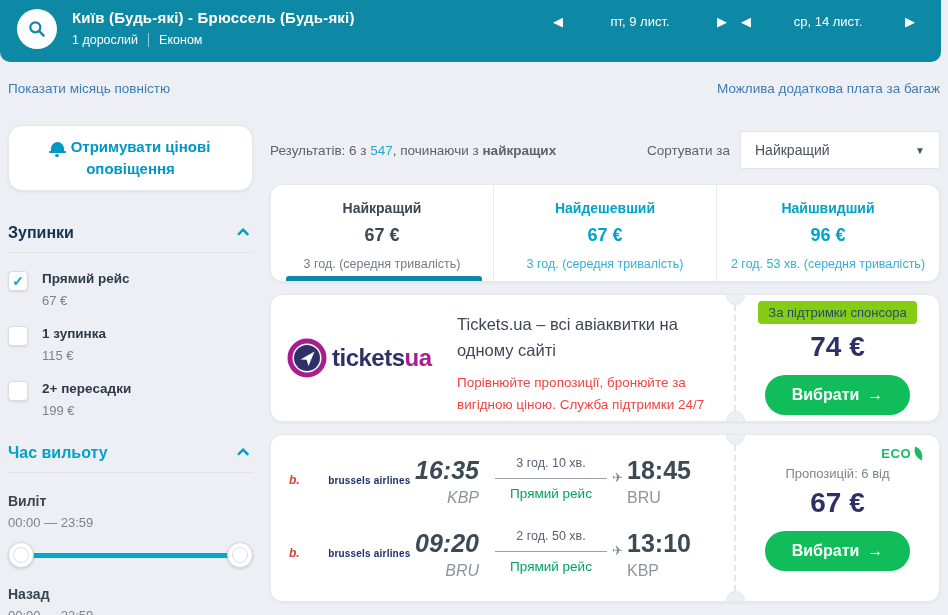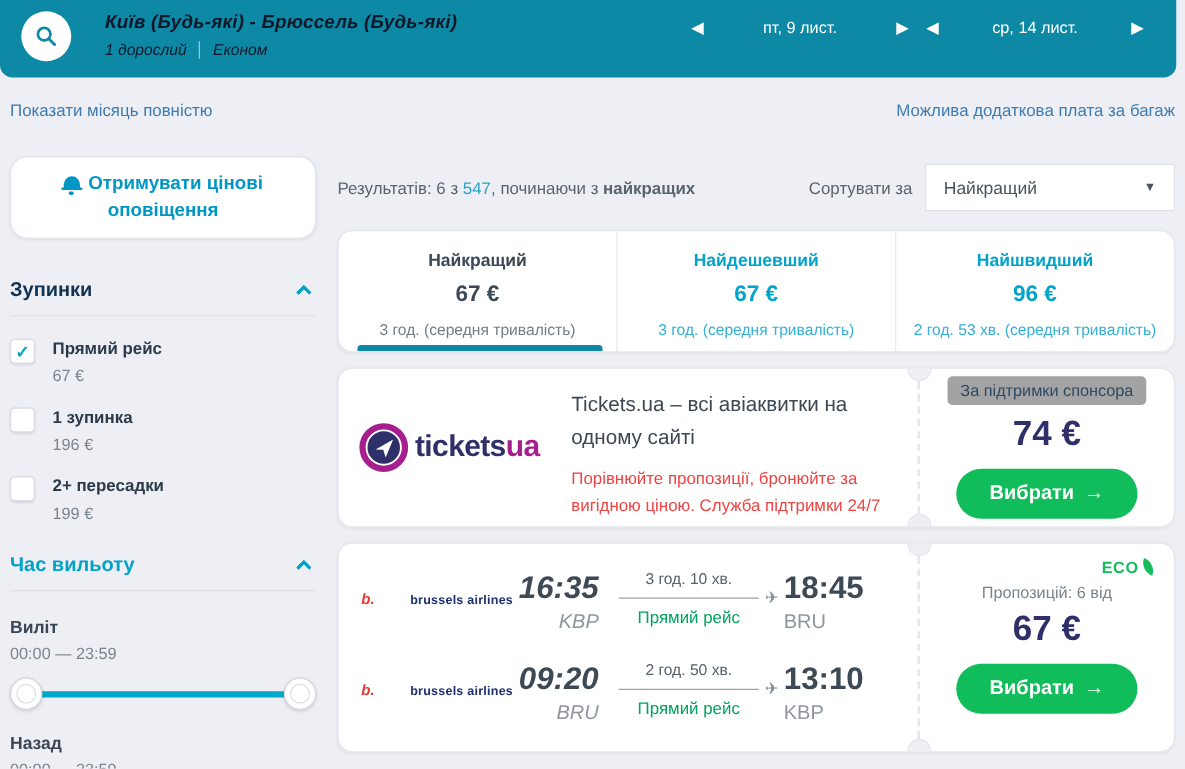--- a/index.html
+++ b/index.html
@@ -5,21 +5,21 @@
   * { margin:0; padding:0; box-sizing:border-box; }
   html,body { width:948px; height:615px; }
   body { font-family:"Liberation Sans", sans-serif; background:#edeff4; }
   .page { position:relative; width:948px; height:615px; overflow:hidden; background:#edeff4; }
 
   
   .top-header { position:absolute; left:0; top:0; width:941px; height:62px;
     background:#0d89a5; border-radius:0 0 10px 10px; display:flex; align-items:flex-start; padding-top:9px; }
   .search-circle { width:40px; height:40px; margin-left:17px; background:#fff; border-radius:50%;
     display:flex; align-items:center; justify-content:center; flex:0 0 auto; cursor:pointer; }
-  .route-info { margin-left:27px; color:#0f172a;font-style:italic; }
+  .route-info { margin-left:15px; color:#ffffff; }
   .route-title { font-size:15px; font-weight:bold; letter-spacing:.2px; }
   .route-sub { display:flex; align-items:center; margin-top:7px; font-size:12.5px; }
   .route-sub .sep { width:1px; height:14px; background:rgba(255,255,255,.55); margin:0 10px; }
   .date-nav { margin-left:auto; margin-right:22px; margin-top:3px; display:flex; color:#fff; }
   .date-group { display:flex; align-items:center; justify-content:space-between; width:182px; }
   .date-group + .date-group { margin-left:6px; }
   .nav-arrow { background:none; border:none; color:#fff; font-size:13px; cursor:pointer; padding:2px 4px; }
   .date-label { font-size:13px; }
 
   
@@ -106,21 +106,21 @@
   .cta-btn .arr { margin-left:8px; font-weight:bold; }
 
   
   .sponsor-left { width:172px; flex:0 0 auto; display:flex; align-items:center; padding-left:16px; }
   .tickets-logo { display:flex; align-items:center; }
   .tickets-word { font-size:24px; font-weight:bold; color:#2f3069; margin-left:5px; letter-spacing:-.5px; }
   .tickets-word .ua { color:#a71f8e; }
   .sponsor-body { flex:1 1 auto; padding:17px 26px 0 14px; }
   .sponsor-title { font-size:16.5px; color:#3d4854; line-height:1.55; }
   .sponsor-desc { font-size:13.5px; color:#ef4444; margin-top:9px; line-height:1.6; }
-  .sponsor-badge { background:#a3a3a3; border-radius:4px; padding:4px 10px; font-size:13px; color:#2e4965; }
+  .sponsor-badge { background:#84cc16; border-radius:4px; padding:4px 10px; font-size:13px; color:#2e4965; }
   .sponsor-right .price-big { margin-top:7px; }
 
   
   .flight-left { flex:1 1 auto; padding:21px 0 0 18px; }
   .leg { display:flex; align-items:flex-start; height:58px; margin-bottom:15px; }
   .airline { width:112px; flex:0 0 auto; margin-top:14px; white-space:nowrap; }
   .airline .bmark { color:#e03c31; font-size:12px; font-weight:bold; font-style:italic; }
   .airline .aname { color:#1d2f6e; font-size:10px; font-weight:bold; letter-spacing:.2px;padding-left:24px; }
   .endpoint { width:78px; flex:0 0 auto; }
   .endpoint.dep { text-align:right;font-style:italic; }
@@ -192,21 +192,21 @@
         <span class="checkbox">✓</span>
         <span class="stop-texts">
           <div class="stop-label">Прямий рейс</div>
           <div class="stop-price">67 €</div>
         </span>
       </div>
       <div class="stop-option">
         <span class="checkbox"></span>
         <span class="stop-texts">
           <div class="stop-label">1 зупинка</div>
-          <div class="stop-price">196 €</div>
+          <div class="stop-price">115 €</div>
         </span>
       </div>
       <div class="stop-option">
         <span class="checkbox"></span>
         <span class="stop-texts">
           <div class="stop-label">2+ пересадки</div>
           <div class="stop-price">199 €</div>
         </span>
       </div>
     </div>

